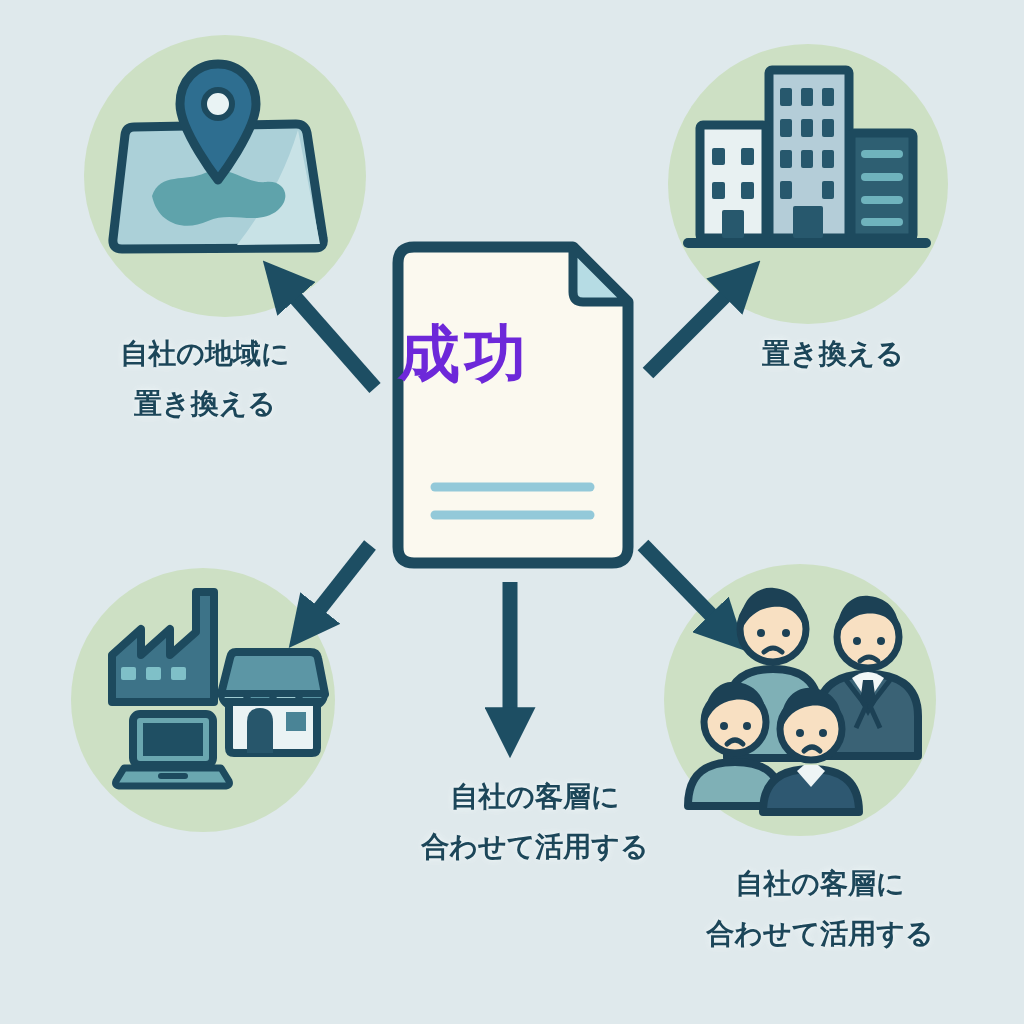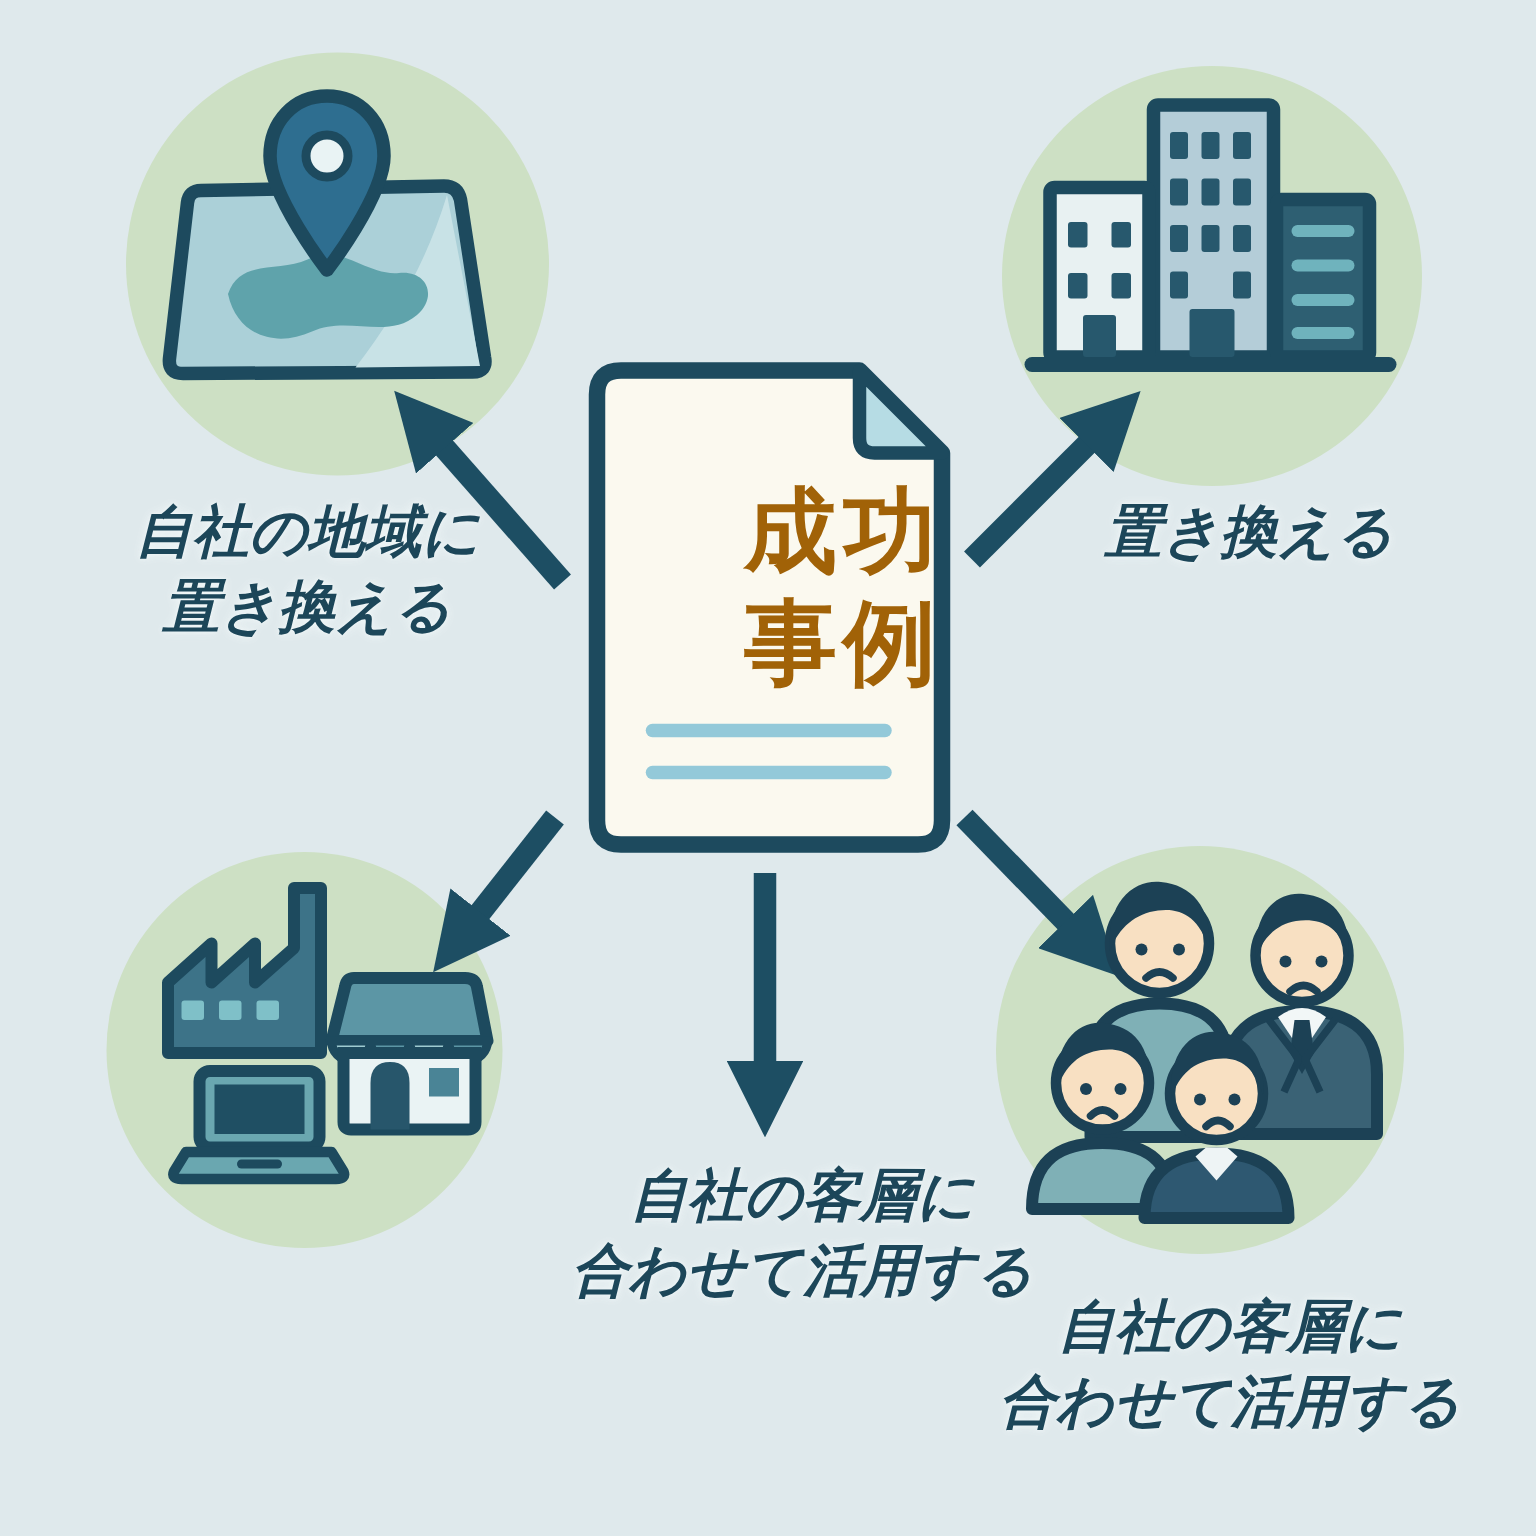--- a/index.html
+++ b/index.html
@@ -4,29 +4,28 @@
 <style>
   html,body { margin:0; padding:0; background:#dfe9ec; }
   .canvas {
     position:relative; width:1024px; height:1024px; overflow:hidden;
     background:#dfe9ec;
     font-family:"DejaVu Sans", sans-serif;
   }
   .canvas svg.layer { position:absolute; left:0; top:0; }
   .lbl {
     position:absolute; transform:translateX(-50%);
-    text-align:center; font-size:38px; font-weight:bold;
+    text-align:center; font-size:28px; font-weight:bold;
     color:#1c4659; line-height:50px; white-space:nowrap;
     text-shadow:0 0 8px rgba(242,249,250,.95), 0 0 3px rgba(242,249,250,.8);
-    font-style:italic;
   }
   .doc-title {
     position:absolute; left:398px; top:316px; width:230px;
-    text-align:right; font-size:62px; font-weight:bold;
-    color:#a16207; line-height:75px; letter-spacing:4px;
+    text-align:left; font-size:62px; font-weight:bold;
+    color:#6d28d9; line-height:75px; letter-spacing:4px;
   }
 </style>
 </head>
 <body>
 
 <div class="canvas">
 
   <svg class="layer" width="1024" height="1024" viewBox="0 0 1024 1024">
     <defs>
       <marker id="ah" markerWidth="3.4" markerHeight="3.4" refX="0.25" refY="1.7" orient="auto" markerUnits="strokeWidth">
@@ -153,21 +152,20 @@
       <circle cx="811" cy="729" r="31" fill="#f8e0c2" stroke="#1c4155" stroke-width="7"></circle>
       <path d="M781,732 C778,700 796,686 812,688 C831,690 844,703 842,730 C836,709 824,704 810,706 C796,708 786,716 781,732 Z" fill="#1c4155"></path>
       <circle cx="800" cy="733" r="4" fill="#1c4155"></circle>
         <circle cx="823" cy="733" r="4" fill="#1c4155"></circle>
       <path d="M804,751 Q812,743 820,751" stroke="#1c4155" stroke-width="5" fill="none" stroke-linecap="round"></path>
     </g>
   </svg>
 
   <div class="doc-title">
     <div>成功</div>
-    <div>事例</div>
   </div>
 
   <div class="lbl" style="left:205px; top:329px;">
     <div>自社の地域に</div>
     <div>置き換える</div>
   </div>
 
   <div class="lbl" style="left:833px; top:329px;">
     <div>置き換える</div>
   </div>

